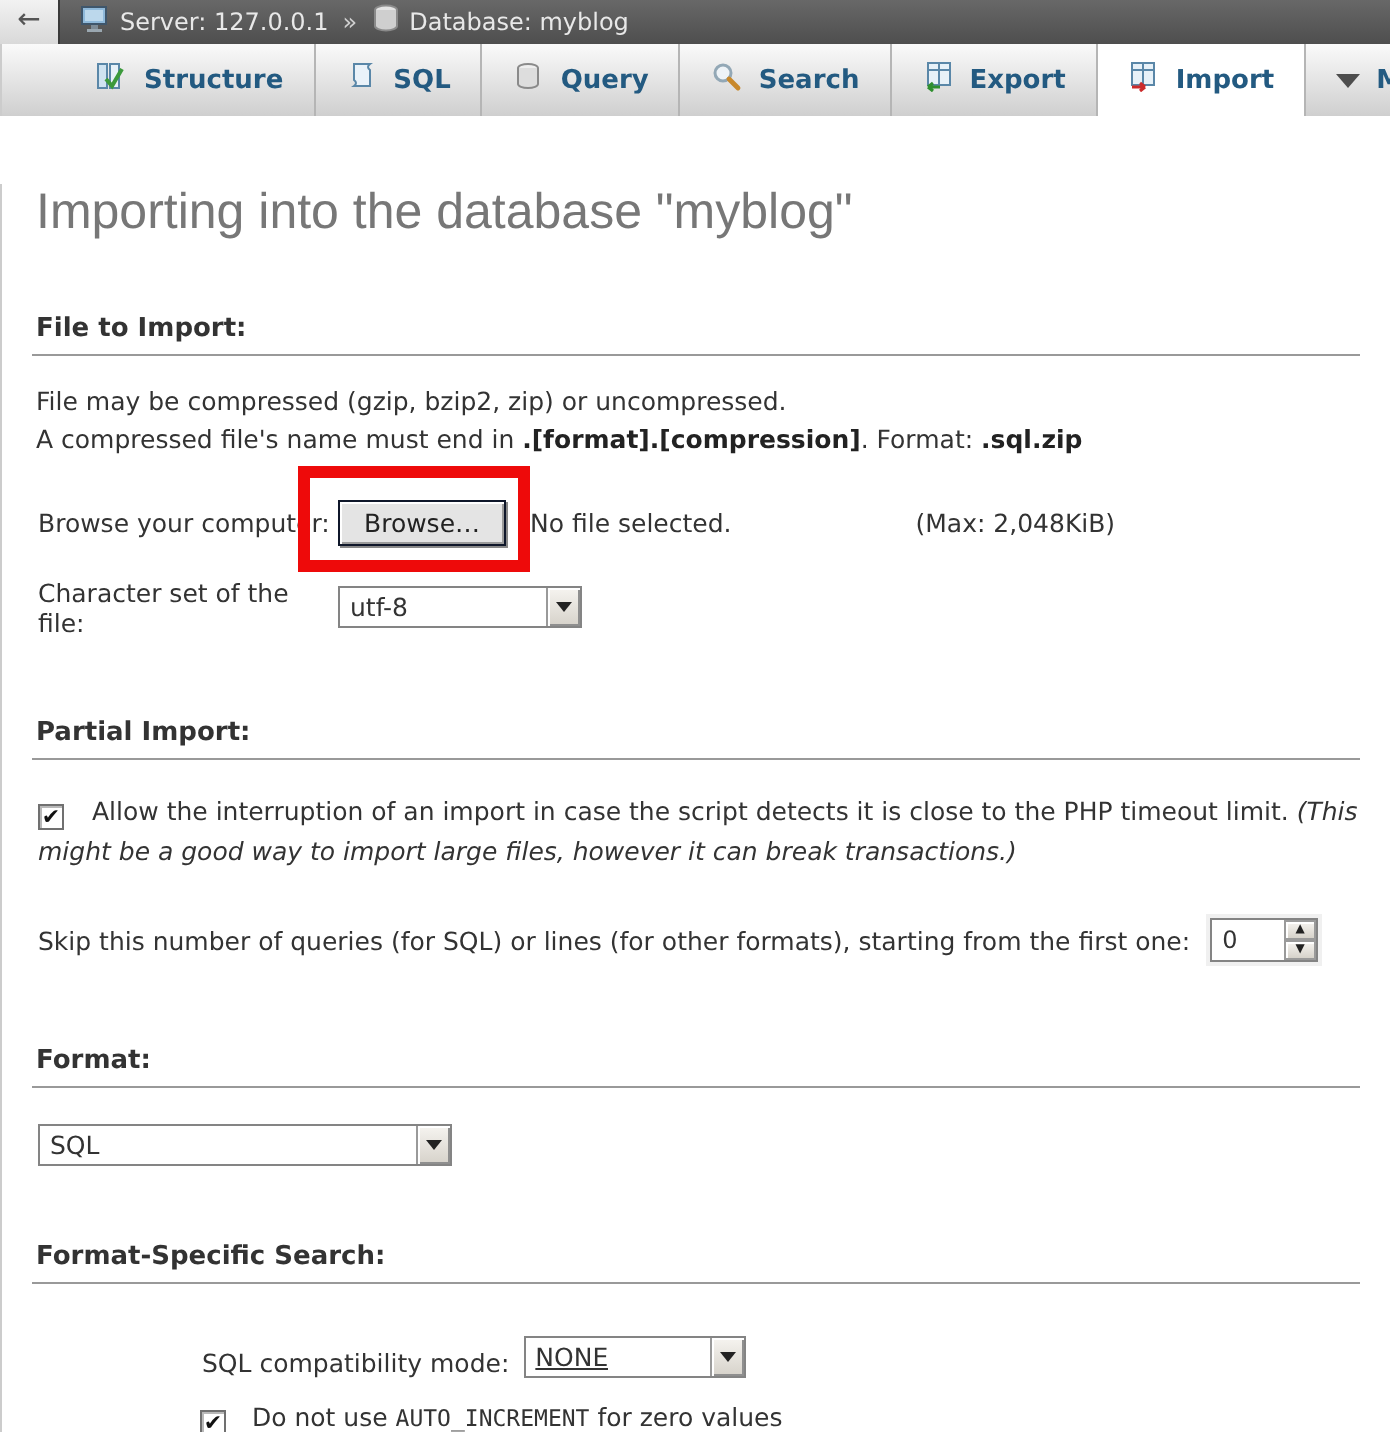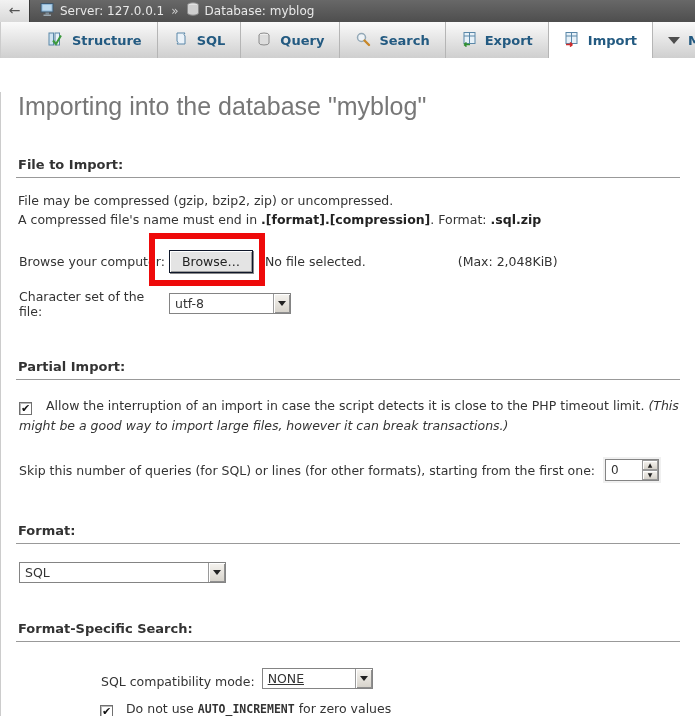--- a/index.html
+++ b/index.html
@@ -34,21 +34,21 @@
   .classic-select { display:inline-flex; align-items:center; justify-content:space-between; background:#fff; border:1px solid #848484; height:21px; cursor:pointer; }
   .classic-select .val { padding-left:5px; color:#333; white-space:nowrap; overflow:hidden; }
   .arrow-btn { width:17px; height:100%; flex:0 0 17px; background:linear-gradient(#f6f4f0,#d6d2ca); border-left:1px solid #9a9a9a; box-shadow:inset 1px 1px 0 #fff, inset -1px -1px 0 #8f8f8f; display:flex; align-items:center; justify-content:center; }
   .arrow-btn .tri { width:0; height:0; border-left:4px solid transparent; border-right:4px solid transparent; border-top:5px solid #222; }
   .checkbox { display:inline-block; width:13px; height:13px; background:#fff; border:1px solid #707070; box-shadow:inset 1px 1px 0 #b9b9b9; font-size:11px; line-height:11px; text-align:center; color:#111; font-weight:bold; vertical-align:-2px; cursor:pointer; }
   .spinner { display:inline-flex; align-items:stretch; border:1px solid #848484; background:#fff; height:22px; margin-left:10px; box-shadow:0 0 0 2px #f0f0f0; }
   .spinner .num { width:36px; padding:3px 0 0 5px; font-size:12px; }
   .spinner .btns { display:flex; flex-direction:column; width:16px; }
   .spin-b { flex:1; background:linear-gradient(#f6f4f0,#d6d2ca); border:1px solid #9a9a9a; box-shadow:inset 1px 1px 0 #fff; font-size:6px; line-height:8px; text-align:center; color:#222; cursor:pointer; }
 
-  .mono { font-family:"DejaVu Sans Mono","Liberation Mono",monospace; font-size:11.5px;font-weight:bold; }
+  .mono { font-family:"DejaVu Sans Mono","Liberation Mono",monospace; font-size:11.5px; }
   .cb-para { margin-top:16px; line-height:1.65; padding-left:3px; color:#333; }
   .cb-para .checkbox { margin-right:10px; }
   .italic { font-style:italic; }
 
   .browse-row { position:relative; margin-top:20px; }
   .annotation-rect { position:absolute; left:133px; top:-17px; width:116px; height:53px; border:6px solid #ee0a0a; pointer-events:none; z-index:5; }
   .no-file { margin-left:12px; }
   .max-size { margin-left:92px; }
 
   .compat-row { margin-top:26px; margin-left:85px; display:flex; align-items:flex-end; }

